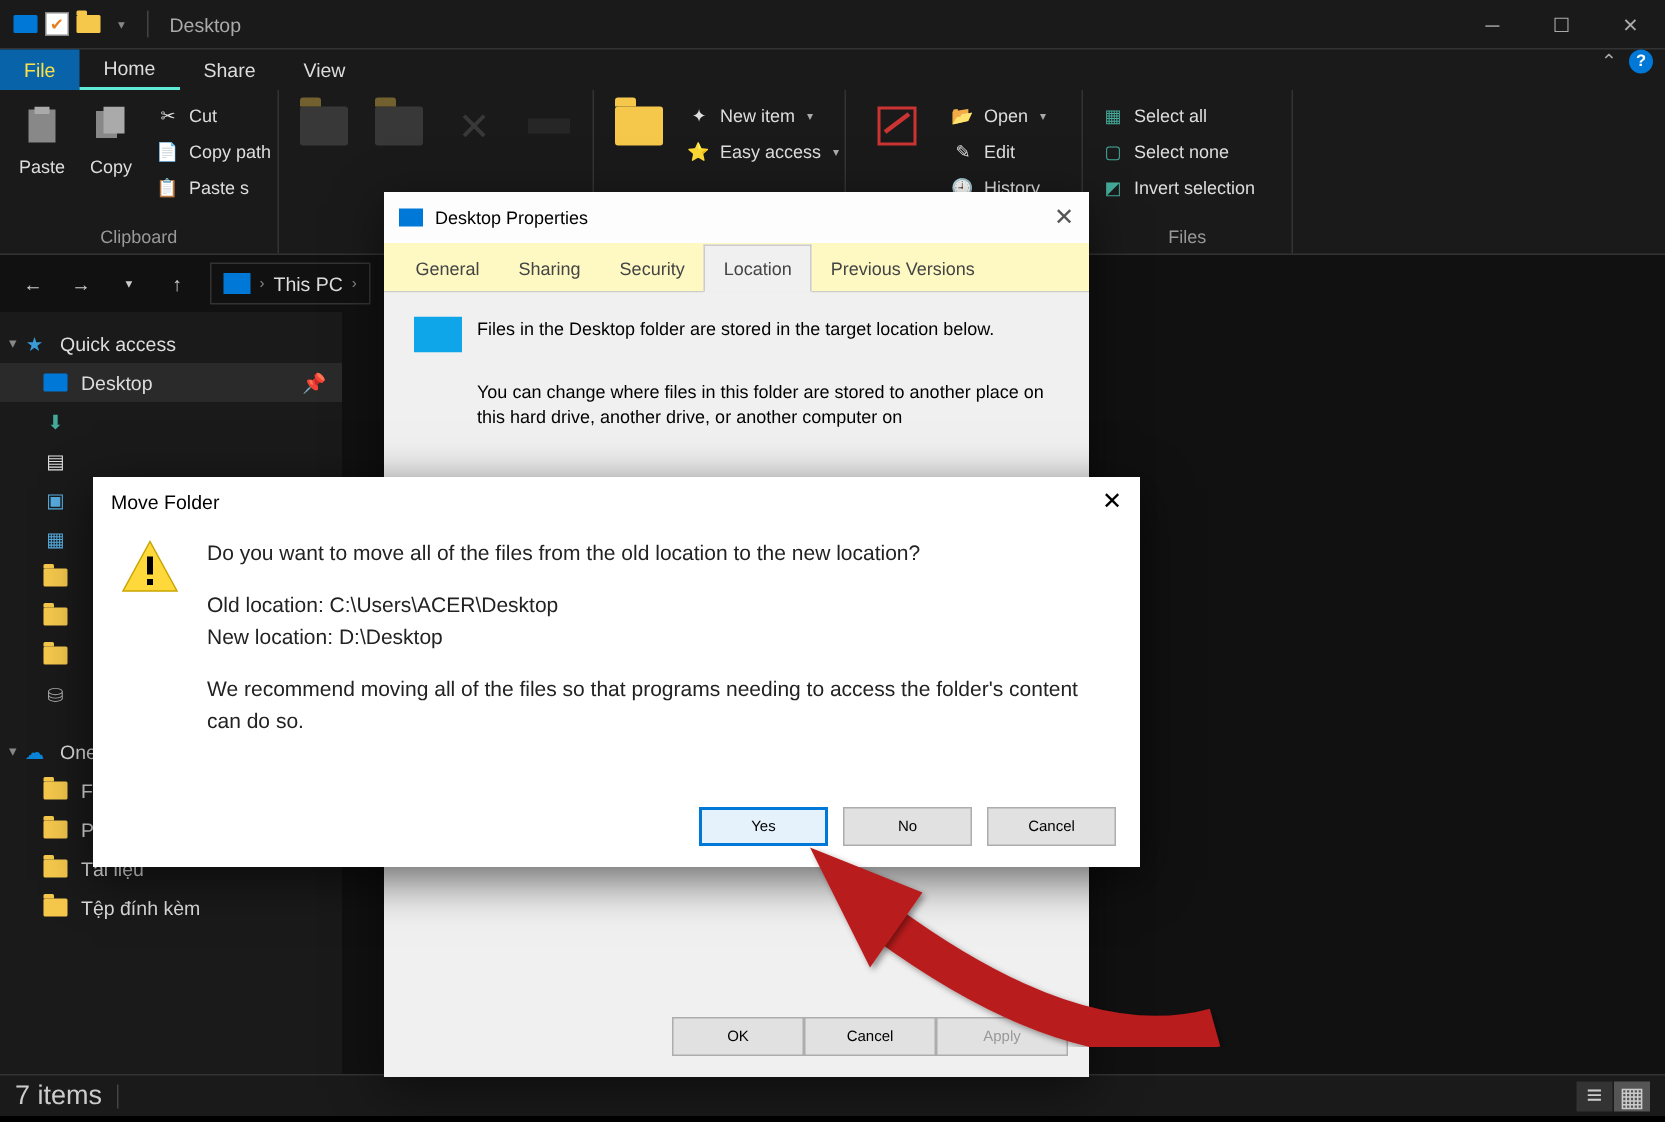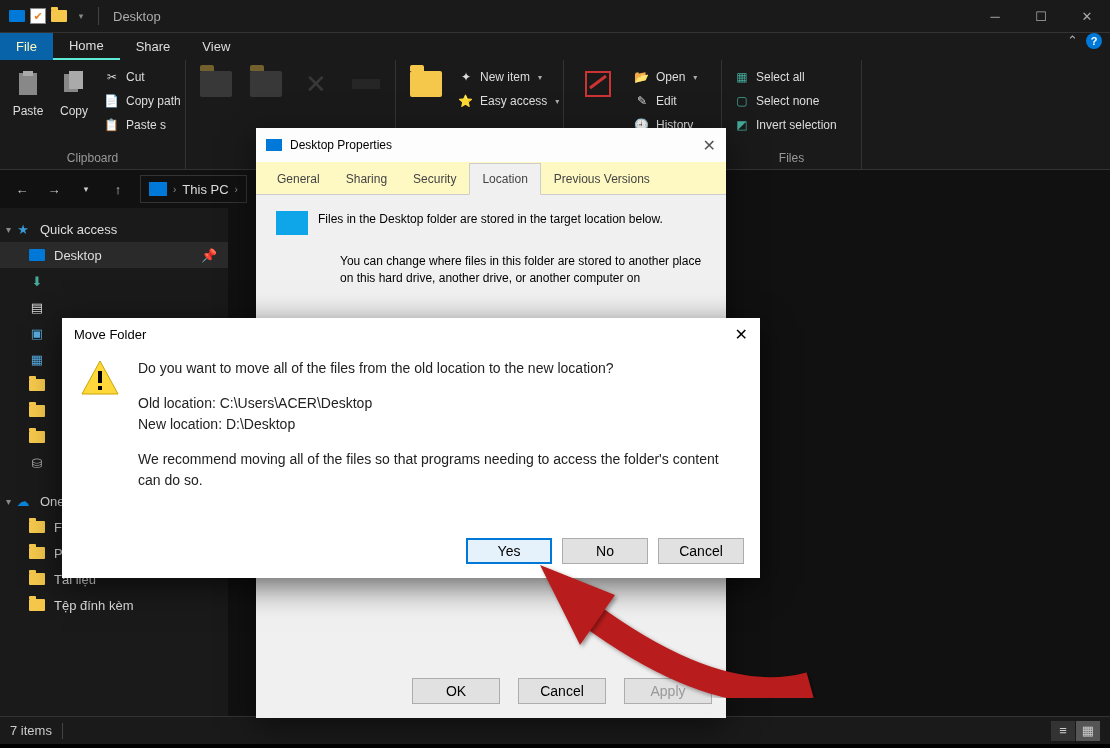--- a/index.html
+++ b/index.html
@@ -11,21 +11,21 @@
 .qat-ico{width:18px;height:18px;display:flex;align-items:center;justify-content:center}
 .monitor-ico{width:16px;height:12px;background:#0078d7;border-radius:1px}
 .titlebar .sep{width:1px;height:18px;background:#444;margin:0 8px}
 .titlebar .title{color:#aaa;margin-left:6px}
 .titlebar .wbtns{margin-left:auto;display:flex}
 .titlebar .wbtn{width:46px;height:32px;display:flex;align-items:center;justify-content:center;color:#aaa;font-family:sans-serif}
 
 
 .rtabs{height:28px;background:#1a1a1a;display:flex;align-items:stretch;border-top:1px solid #333}
 .rtab{padding:0 16px;display:flex;align-items:center;color:#ddd;font-size:13px}
-.rtab.file{background:#0963a8;color:#fef9c3}
+.rtab.file{background:#0963a8;color:#fde047}
 .rtab.active{border-bottom:2px solid #5eead4}
 .rtabs .spacer{flex:1}
 .rtabs .caret{padding:0 8px;color:#aaa}
 .help-ico{width:16px;height:16px;border-radius:50%;background:#0078d7;color:#fff;display:flex;align-items:center;justify-content:center;font-size:11px;font-weight:bold;margin-right:8px}
 
 
 .ribbon{height:110px;background:#1a1a1a;display:flex;border-bottom:1px solid #333}
 .rgroup{display:flex;flex-direction:column;padding:4px 6px;border-right:1px solid #333}
 .rgroup .label{text-align:center;color:#999;font-size:12px;margin-top:auto;padding-top:2px}
 .rrow{display:flex;gap:2px}
@@ -48,37 +48,37 @@
 .sidebar{width:228px;background:#1a1a1a;padding:8px 0;overflow:hidden}
 .srow{display:flex;align-items:center;gap:8px;padding:4px 6px 4px 28px;color:#ddd;font-size:13px;position:relative}
 .srow.sel{background:#2a2a2a}
 .srow .pin{position:absolute;right:10px;color:#888}
 .srow .exp{position:absolute;left:6px;color:#888;font-size:10px}
 .srow .ico{width:18px;height:18px;display:flex;align-items:center;justify-content:center}
 .star-ico{color:#3a9bd6}
 .preview-pane{flex:1;display:flex;align-items:center;justify-content:center;color:#ccc;font-size:14px}
 
 
-.status{height:28px;background:#1a1a1a;display:flex;align-items:center;padding:0 10px;color:#ccc;font-size:13px;border-top:1px solid #333}
+.status{height:28px;background:#1a1a1a;display:flex;align-items:center;padding:0 10px;color:#ccc;font-size:18px;border-top:1px solid #333}
 .status .sep{width:1px;height:16px;background:#444;margin:0 10px}
 .status .right{margin-left:auto;display:flex;gap:1px}
 .status .vbtn{width:24px;height:20px;display:flex;align-items:center;justify-content:center;background:#333}
 
 
 .propdlg{position:absolute;left:256px;top:128px;width:470px;height:590px;background:#f0f0f0;color:#000;box-shadow:0 8px 30px rgba(0,0,0,.5);font-size:12px}
 .propdlg .dlgtitle{height:34px;display:flex;align-items:center;padding:0 10px;background:#fdfdfd}
 .propdlg .dlgtitle .ico{width:16px;height:12px;background:#0078d7;margin-right:8px}
 .propdlg .dlgtitle .close{margin-left:auto;color:#555;font-size:16px}
 .propdlg .tabs{display:flex;padding:0 8px;background:#fef9c3;border-bottom:1px solid #ccc}
 .propdlg .tab{padding:8px 12px;color:#444;border:1px solid transparent;border-bottom:none;position:relative;top:1px}
 .propdlg .tab.active{background:#f0f0f0;border-color:#ccc;border-bottom:1px solid #f0f0f0}
 .propdlg .content{padding:16px 20px;background:#f0f0f0}
 .propdlg .desktop-ico{width:32px;height:24px;background:#0ea5e9;float:left;margin-right:10px}
-.propdlg .btnrow{position:absolute;bottom:14px;right:14px;display:flex;gap:18px}
-.winbtn{min-width:88px;height:26px;display:flex;align-items:center;justify-content:center;background:#e1e1e1;border:1px solid #adadad;color:#000;font-size:14px}
+.propdlg .btnrow{position:absolute;bottom:14px;right:14px;display:flex;gap:0}
+.winbtn{min-width:88px;height:26px;display:flex;align-items:center;justify-content:center;background:#e1e1e1;border:1px solid #adadad;color:#000;font-size:10px}
 .winbtn.disabled{color:#999}
 
 
 .movedlg{position:absolute;left:62px;top:318px;width:698px;height:260px;background:#fff;color:#000;box-shadow:0 8px 30px rgba(0,0,0,.6);font-size:14px}
 .movedlg .dlgtitle{height:32px;display:flex;align-items:center;padding:0 12px;font-size:13px}
 .movedlg .dlgtitle .close{margin-left:auto;font-size:16px}
 .movedlg .body2{display:flex;padding:8px 18px;gap:18px}
 .movedlg .warnico{width:40px;height:40px;flex-shrink:0}
 .movedlg .txt{line-height:1.5;color:#222}
 .movedlg .txt p{margin-bottom:14px}
@@ -377,21 +377,21 @@
     <div class="tab">Sharing</div>
     <div class="tab">Security</div>
     <div class="tab active">Location</div>
     <div class="tab">Previous Versions</div>
   </div>
   <div class="content">
     <div style="overflow:hidden;margin-bottom:18px">
       <div class="desktop-ico"></div>
       <div style="line-height:1.4">Files in the Desktop folder are stored in the target location below.</div>
     </div>
-    <div style="margin-left:64px;line-height:1.4">You can change where files in this folder are stored to another place on this hard drive, another drive, or another computer on</div>
+    <div style="margin-left:42px;line-height:1.4">You can change where files in this folder are stored to another place on this hard drive, another drive, or another computer on</div>
   </div>
   <div class="btnrow">
     <div class="winbtn">OK</div>
     <div class="winbtn">Cancel</div>
     <div class="winbtn disabled">Apply</div>
   </div>
 </div>
 
 <div class="movedlg">
   <div class="dlgtitle">

